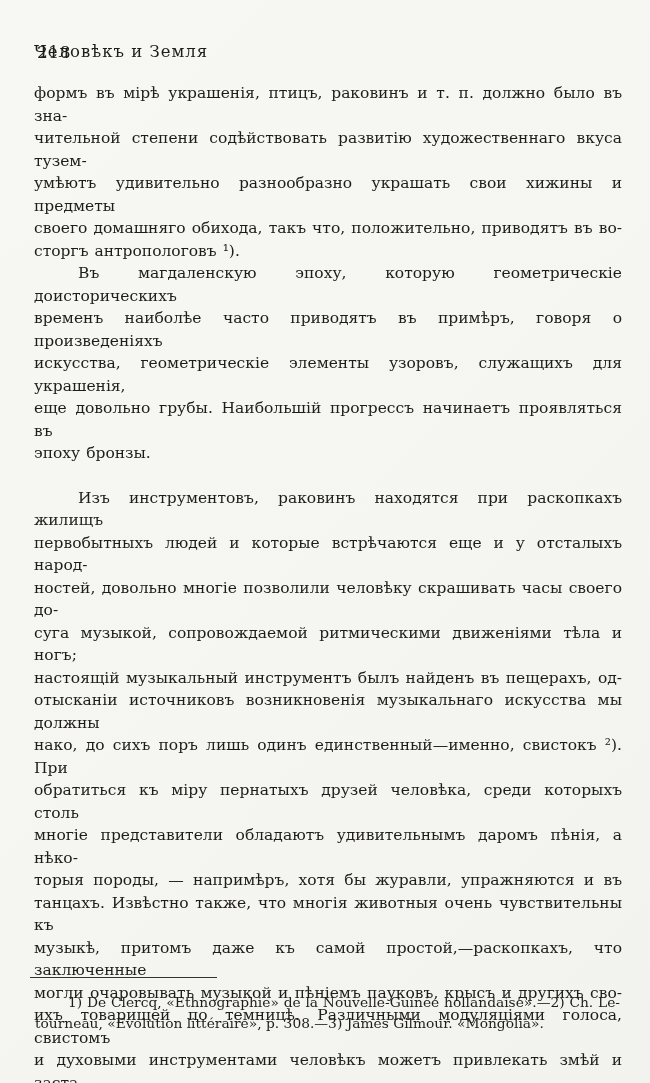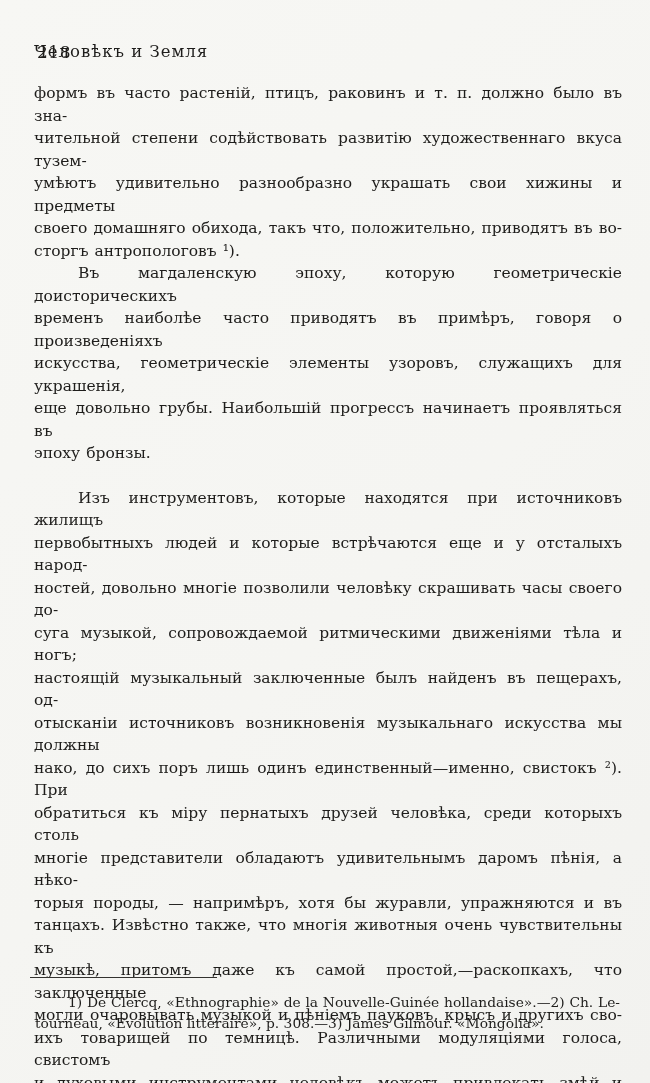--- a/index.html
+++ b/index.html
@@ -91,39 +91,39 @@
 
 <div class="page">
 
   <div class="page-header">
     <span class="page-number">218</span>
     <div class="running-title">Человѣкъ и Земля</div>
   </div>
 
   <div class="body-text">
       <div class="paragraph">
-        <div class="line">формъ въ часто растеній, птицъ, раковинъ и т. п. должно было въ зна-</div>
+        <div class="line">формъ въ мірѣ украшенія, птицъ, раковинъ и т. п. должно было въ зна-</div>
         <div class="line">чительной степени содѣйствовать развитію художественнаго вкуса тузем-</div>
         <div class="line">умѣютъ удивительно разнообразно украшать свои хижины и предметы</div>
         <div class="line">своего домашняго обихода, такъ что, положительно, приводятъ въ во-</div>
         <div class="line last">сторгъ антропологовъ ¹).</div>
       </div>
       <div class="paragraph">
         <div class="line indent">Въ магдаленскую эпоху, которую геометрическіе доисторическихъ</div>
         <div class="line">временъ наиболѣе часто приводятъ въ примѣръ, говоря о произведеніяхъ</div>
         <div class="line">искусства, геометрическіе элементы узоровъ, служащихъ для украшенія,</div>
         <div class="line">еще довольно грубы. Наибольшій прогрессъ начинаетъ проявляться въ</div>
         <div class="line last">эпоху бронзы.</div>
       </div>
       <div class="paragraph gap">
-        <div class="line indent">Изъ инструментовъ, которые находятся при источниковъ жилищъ</div>
+        <div class="line indent">Изъ инструментовъ, раковинъ находятся при раскопкахъ жилищъ</div>
         <div class="line">первобытныхъ людей и которые встрѣчаются еще и у отсталыхъ народ-</div>
         <div class="line">ностей, довольно многіе позволили человѣку скрашивать часы своего до-</div>
         <div class="line">суга музыкой, сопровождаемой ритмическими движеніями тѣла и ногъ;</div>
-        <div class="line">настоящій музыкальный заключенные былъ найденъ въ пещерахъ, од-</div>
+        <div class="line">настоящій музыкальный инструментъ былъ найденъ въ пещерахъ, од-</div>
         <div class="line">отысканіи источниковъ возникновенія музыкальнаго искусства мы должны</div>
         <div class="line">нако, до сихъ поръ лишь одинъ единственный—именно, свистокъ ²). При</div>
         <div class="line">обратиться къ міру пернатыхъ друзей человѣка, среди которыхъ столь</div>
         <div class="line">многіе представители обладаютъ удивительнымъ даромъ пѣнія, а нѣко-</div>
         <div class="line">торыя породы, — напримѣръ, хотя бы журавли, упражняются и въ</div>
         <div class="line">танцахъ. Извѣстно также, что многія животныя очень чувствительны къ</div>
         <div class="line">музыкѣ, притомъ даже къ самой простой,—раскопкахъ, что заключенные</div>
         <div class="line">могли очаровывать музыкой и пѣніемъ пауковъ, крысъ и другихъ сво-</div>
         <div class="line">ихъ товарищей по темницѣ. Различными модуляціями голоса, свистомъ</div>
         <div class="line">и духовыми инструментами человѣкъ можетъ привлекать змѣй и заста-</div>

